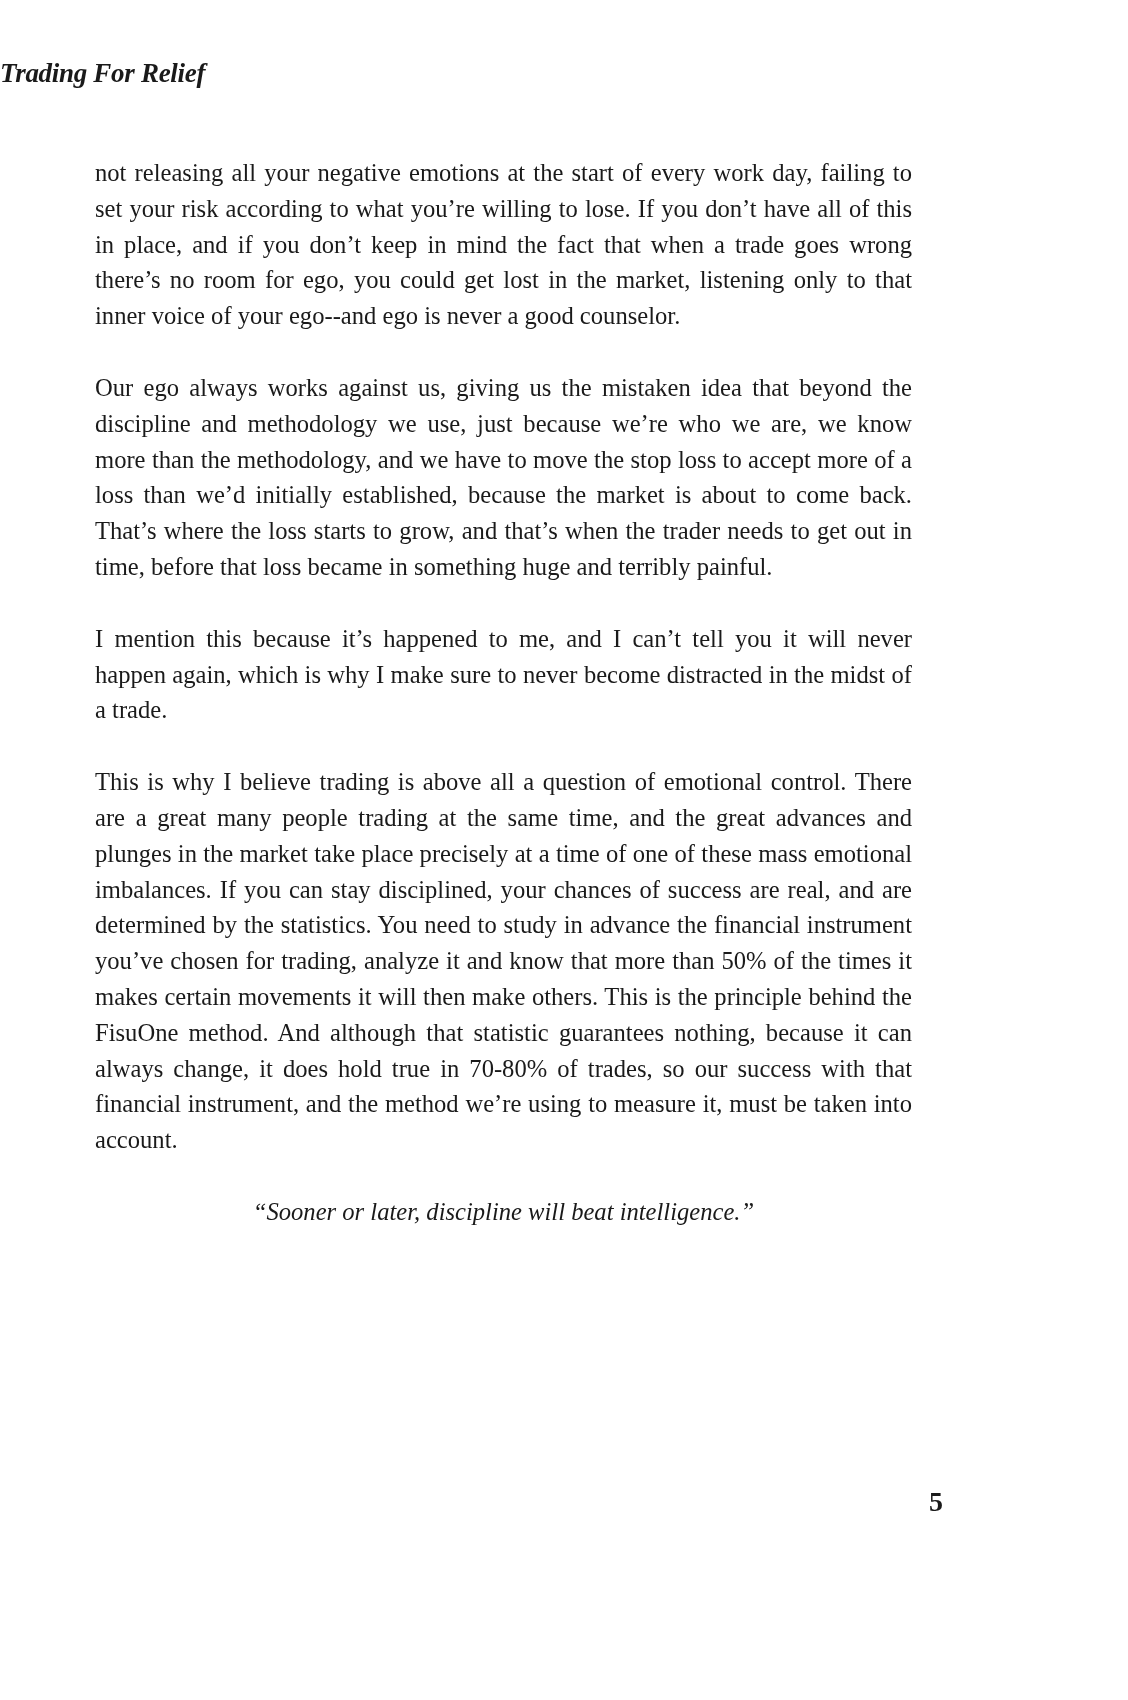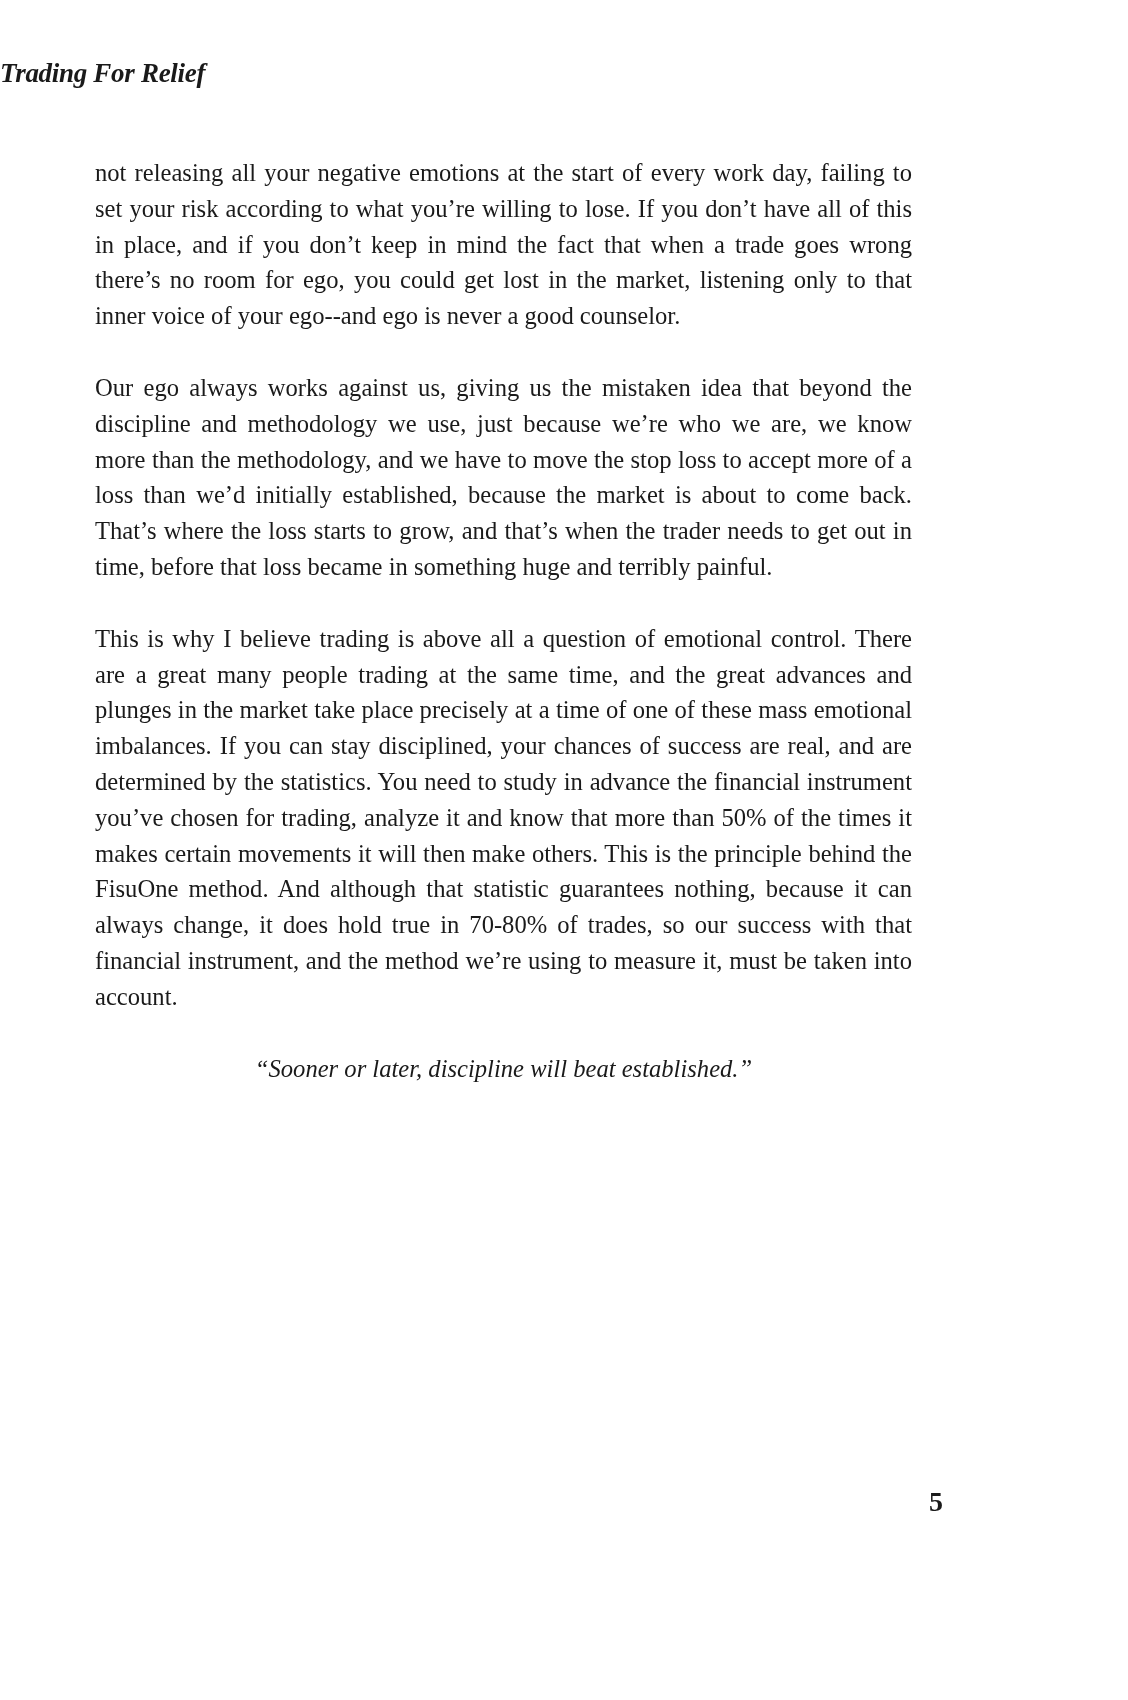--- a/index.html
+++ b/index.html
@@ -54,17 +54,18 @@
     }
   </style>
 </head>
 <body>
 
 <div class="running-head">Trading For Relief</div>
 
 <div class="body-text">
   <p>not releasing all your negative emotions at the start of every work day, failing to set your risk according to what you’re willing to lose.  If you don’t have all of this in place, and if you don’t keep in mind the fact that when a trade goes wrong there’s no room for ego, you could get lost in the market, listening only to that inner voice of your ego--and ego is never a good counselor.</p>
   <p>Our ego always works against us, giving us the mistaken idea that be­yond the discipline and methodology we use, just because we’re who we are, we know more than the methodology, and we have to move the stop loss to accept more of a loss than we’d initially established, because the market is about to come back. That’s where the loss starts to grow, and that’s when the trader needs to get out in time, before that loss became in something huge and terribly painful.</p>
+  <p>I mention this because it’s happened to me, and I can’t tell you it will never happen again, which is why I make sure to never become dis­tracted in the midst of a trade.</p>
   <p>This is why I believe trading is above all a question of emotional con­trol. There are a great many people trading at the same time, and the great advances and plunges in the market take place precisely at a time of one of these mass emotional imbalances.  If you can stay disciplined, your chances of success are real, and are determined by the statistics.  You need to study in advance the financial instrument you’ve chosen for trading, analyze it and know that more than 50% of the times it makes certain movements it will then make others. This is the principle behind the FisuOne method. And although that statistic guarantees nothing, because it can always change, it does hold true in 70-80% of trades, so our success with that financial in­strument, and the method we’re using to measure it, must be taken into account.</p>
-  <p class="quote">“Sooner or later, discipline will beat established.”</p>
+  <p class="quote">“Sooner or later, discipline will beat intelligence.”</p>
 </div>
 
 <div class="page-number">5</div>
 
 </body></html>

